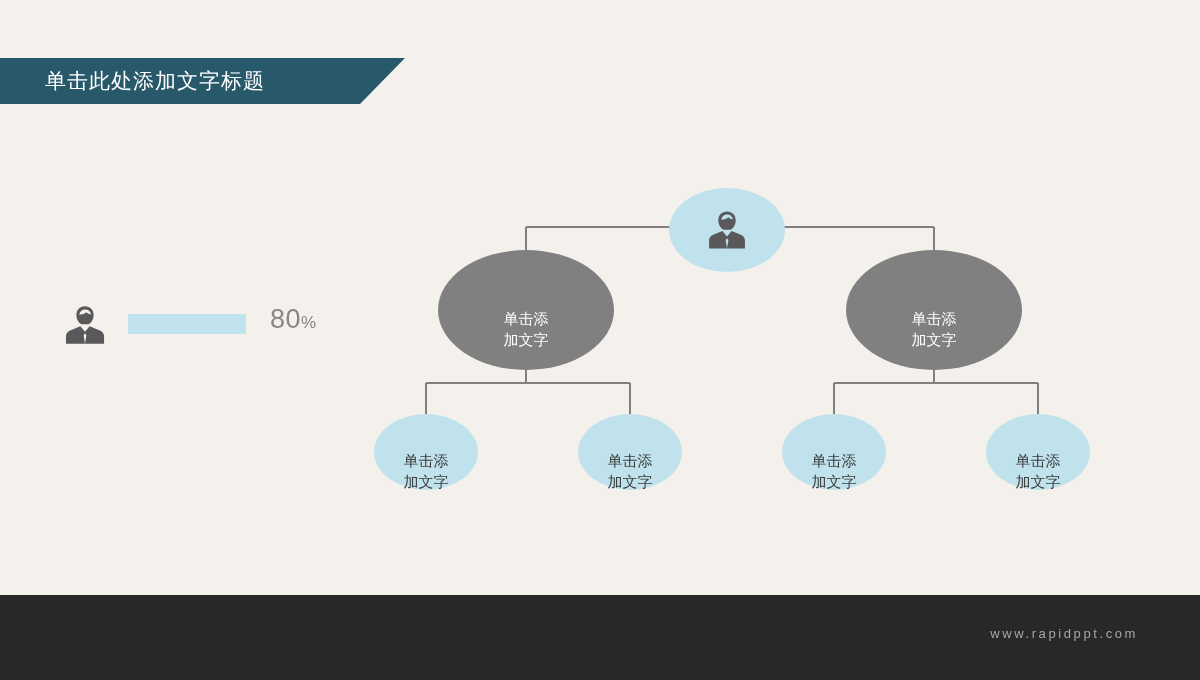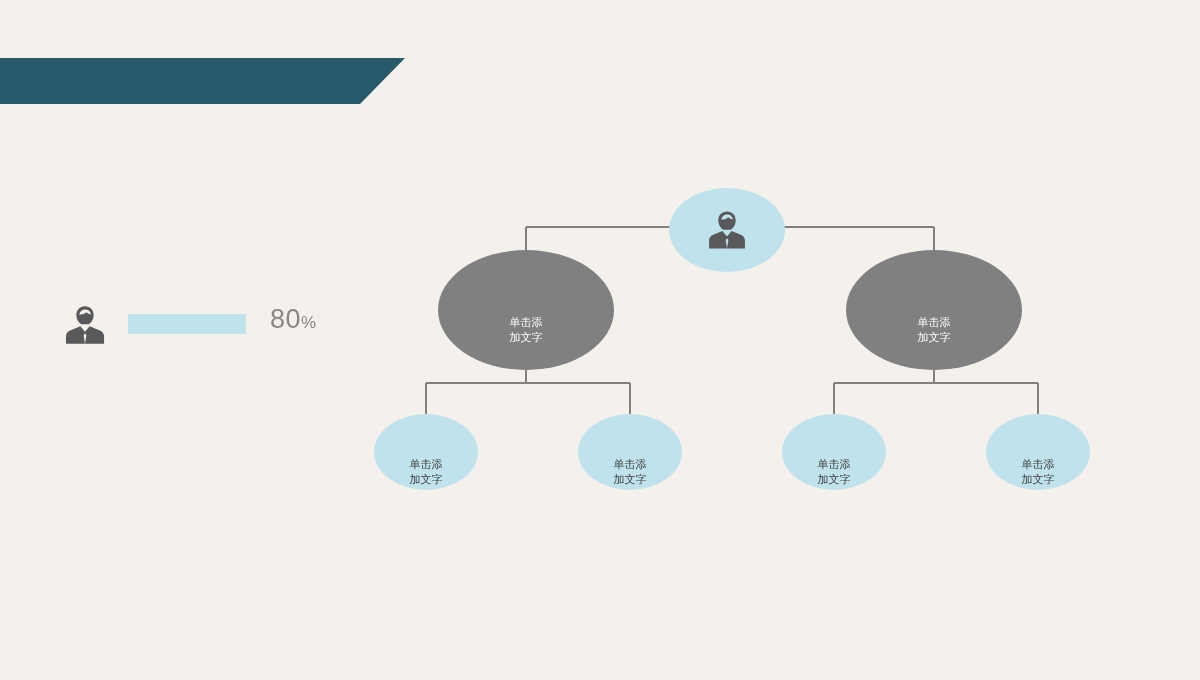--- a/index.html
+++ b/index.html
@@ -121,21 +121,21 @@
 
   .node {
     position: absolute;
     display: flex;
     align-items: center;
     justify-content: center;
     text-align: center;
     border-radius: 50%;
   }
   .node-label {
-    font-size: 11px;
+    font-size: 15px;
     line-height: 1.35;
     white-space: pre-line;
     margin-top: 39px;
   }
 
   .node-root {
     left: 309px;
     top: 18px;
     width: 116px;
     height: 84px;
@@ -165,20 +165,21 @@
 </style>
 </head>
 <body>
 
 <div id="slide">
 
   <div class="title-banner">
     <svg width="405" height="46" viewBox="0 0 405 46">
       <polygon points="0,0 405,0 360,46 0,46" fill="#27596b"></polygon>
     </svg>
+    <div class="title-text">单击此处添加文字标题</div>
   </div>
 
   <div class="legend">
 
     <div class="legend-row">
       <span class="legend-icon">
         <svg viewBox="0 0 64 64" width="46" height="46">
           <g fill="#59585a">
             <path d="M32 6c-7.2 0-12 5-12 12.2 0 3.5 1.1 6.9 3 9.4 1.2 1.6 2.6 2.8 4 3.5h10c1.4-.7 2.8-1.9 4-3.5 1.9-2.5 3-5.9 3-9.4C44 11 39.2 6 32 6zm0 4.6c4.6 0 7.7 2.6 8.2 6.8-1.4-.2-3.6-.9-5.3-2.3-.6-.5-1.5-.5-2.1 0-2.3 2-6.2 2.6-8.8 2.7.7-4.4 3.6-7.2 8-7.2z"></path>
             <path d="M25.5 33.6 10.5 40c-3 1.3-5 4.3-5 7.6V58h53V47.6c0-3.3-2-6.3-5-7.6l-15-6.4-6.5 7.7-6.5-7.7zM32 43.4l1.9 2.7-1.9 12-1.9-12 1.9-2.7z"></path>
@@ -246,14 +247,17 @@
       <span class="node-label">单击添
 加文字</span>
     </div>
     <div class="node node-leaf node-leaf-4">
       <span class="node-label">单击添
 加文字</span>
     </div>
 
   </div>
 
+  <div class="footer-bar">
+    <span class="footer-url">www.rapidppt.com</span>
+  </div>
 
 </div>
 
 </body></html>

